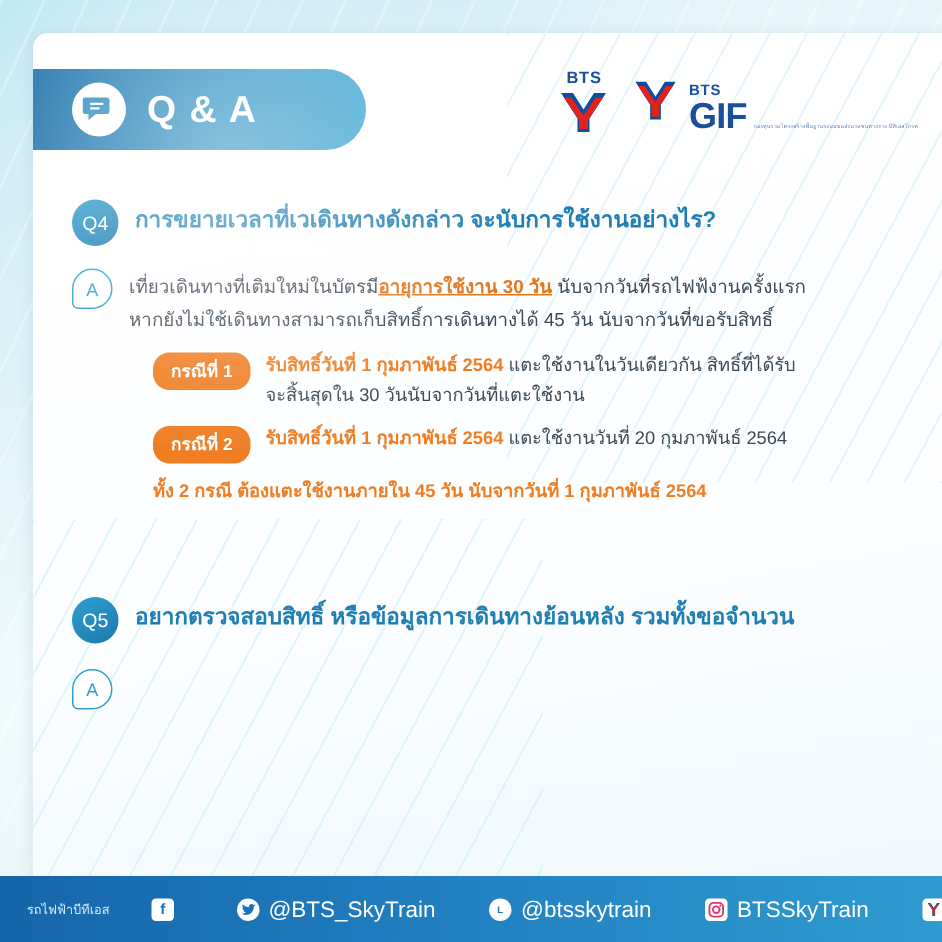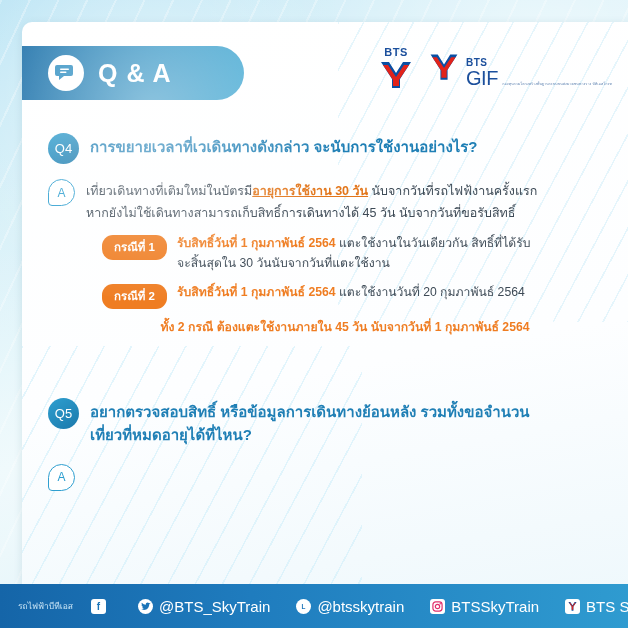--- a/index.html
+++ b/index.html
@@ -122,21 +122,21 @@
   .bts-word {
     font-size: 11px; font-weight: bold; color: #1b4f9c; letter-spacing: 0.5px;
   }
   .bts-mark { margin-top: 2px; }
   .gif-logo { display: flex; align-items: center; gap: 5px; }
   .gif-text { line-height: 1; }
   .gif-top {
     font-size: 10px; font-weight: bold; color: #1b4f9c; letter-spacing: 0.5px;
   }
   .gif-big {
-    font-size: 20px; font-weight: normal; color: #1b4f9c;
+    font-size: 24px; font-weight: bold; color: #1b4f9c;
     letter-spacing: -0.5px; line-height: 0.95;
   }
   .gif-sub {
     font-size: 3.6px; color: #5a7fae; letter-spacing: 0.1px; margin-top: 1px;
   }
 
   
   .qblock { position: absolute; }
   .q-row { display: flex; align-items: flex-start; gap: 11px; }
   .badge {
@@ -191,34 +191,33 @@
   }
   .case-body { font-size: 12.2px; line-height: 1.62; color: #3d4a56; }
   .case-body .orange { color: #ef7d22; font-weight: bold; }
   .note {
     margin-left: 54px;
     margin-top: 4px;
     color: #ef7d22;
     font-size: 12.2px;
     font-weight: bold;
     line-height: 1.6;
-    text-align: center;
   }
 
   
   .footer {
     position: absolute;
     left: 0; bottom: 0;
     width: 628px;
     height: 44px;
     background: linear-gradient(90deg, #1565a8 0%, #1f7cbe 40%, #2f9bd0 100%);
     display: flex;
     align-items: center;
     padding: 0 18px;
-    gap: 8px;
+    gap: 18px;
   }
   .footer-left {
     color: #cfe9f8;
     font-size: 8.5px;
     margin-right: 10px;
     white-space: nowrap;
   }
   .social {
     display: flex;
     align-items: center;
@@ -318,21 +317,20 @@
       </div>
 
       <div class="note">ทั้ง 2 กรณี ต้องแตะใช้งานภายใน 45 วัน นับจากวันที่ 1 กุมภาพันธ์ 2564</div>
     </div>
 
     <div class="qblock" style="left:26px; top:375px; width:540px;">
       <div class="q-row">
         <span class="badge">Q5</span>
         <span class="q-text">
           <span>อยากตรวจสอบสิทธิ์ หรือข้อมูลการเดินทางย้อนหลัง รวมทั้งขอจำนวน</span><br>
-          <span>เที่ยวที่หมดอายุได้ที่ไหน?</span>
         </span>
       </div>
       <div class="q-row" style="margin-top:16px;">
         <span class="badge a">A</span>
       </div>
     </div>
   </div>
 
   <div class="footer">
     <span class="footer-left">รถไฟฟ้าบีทีเอส</span>

